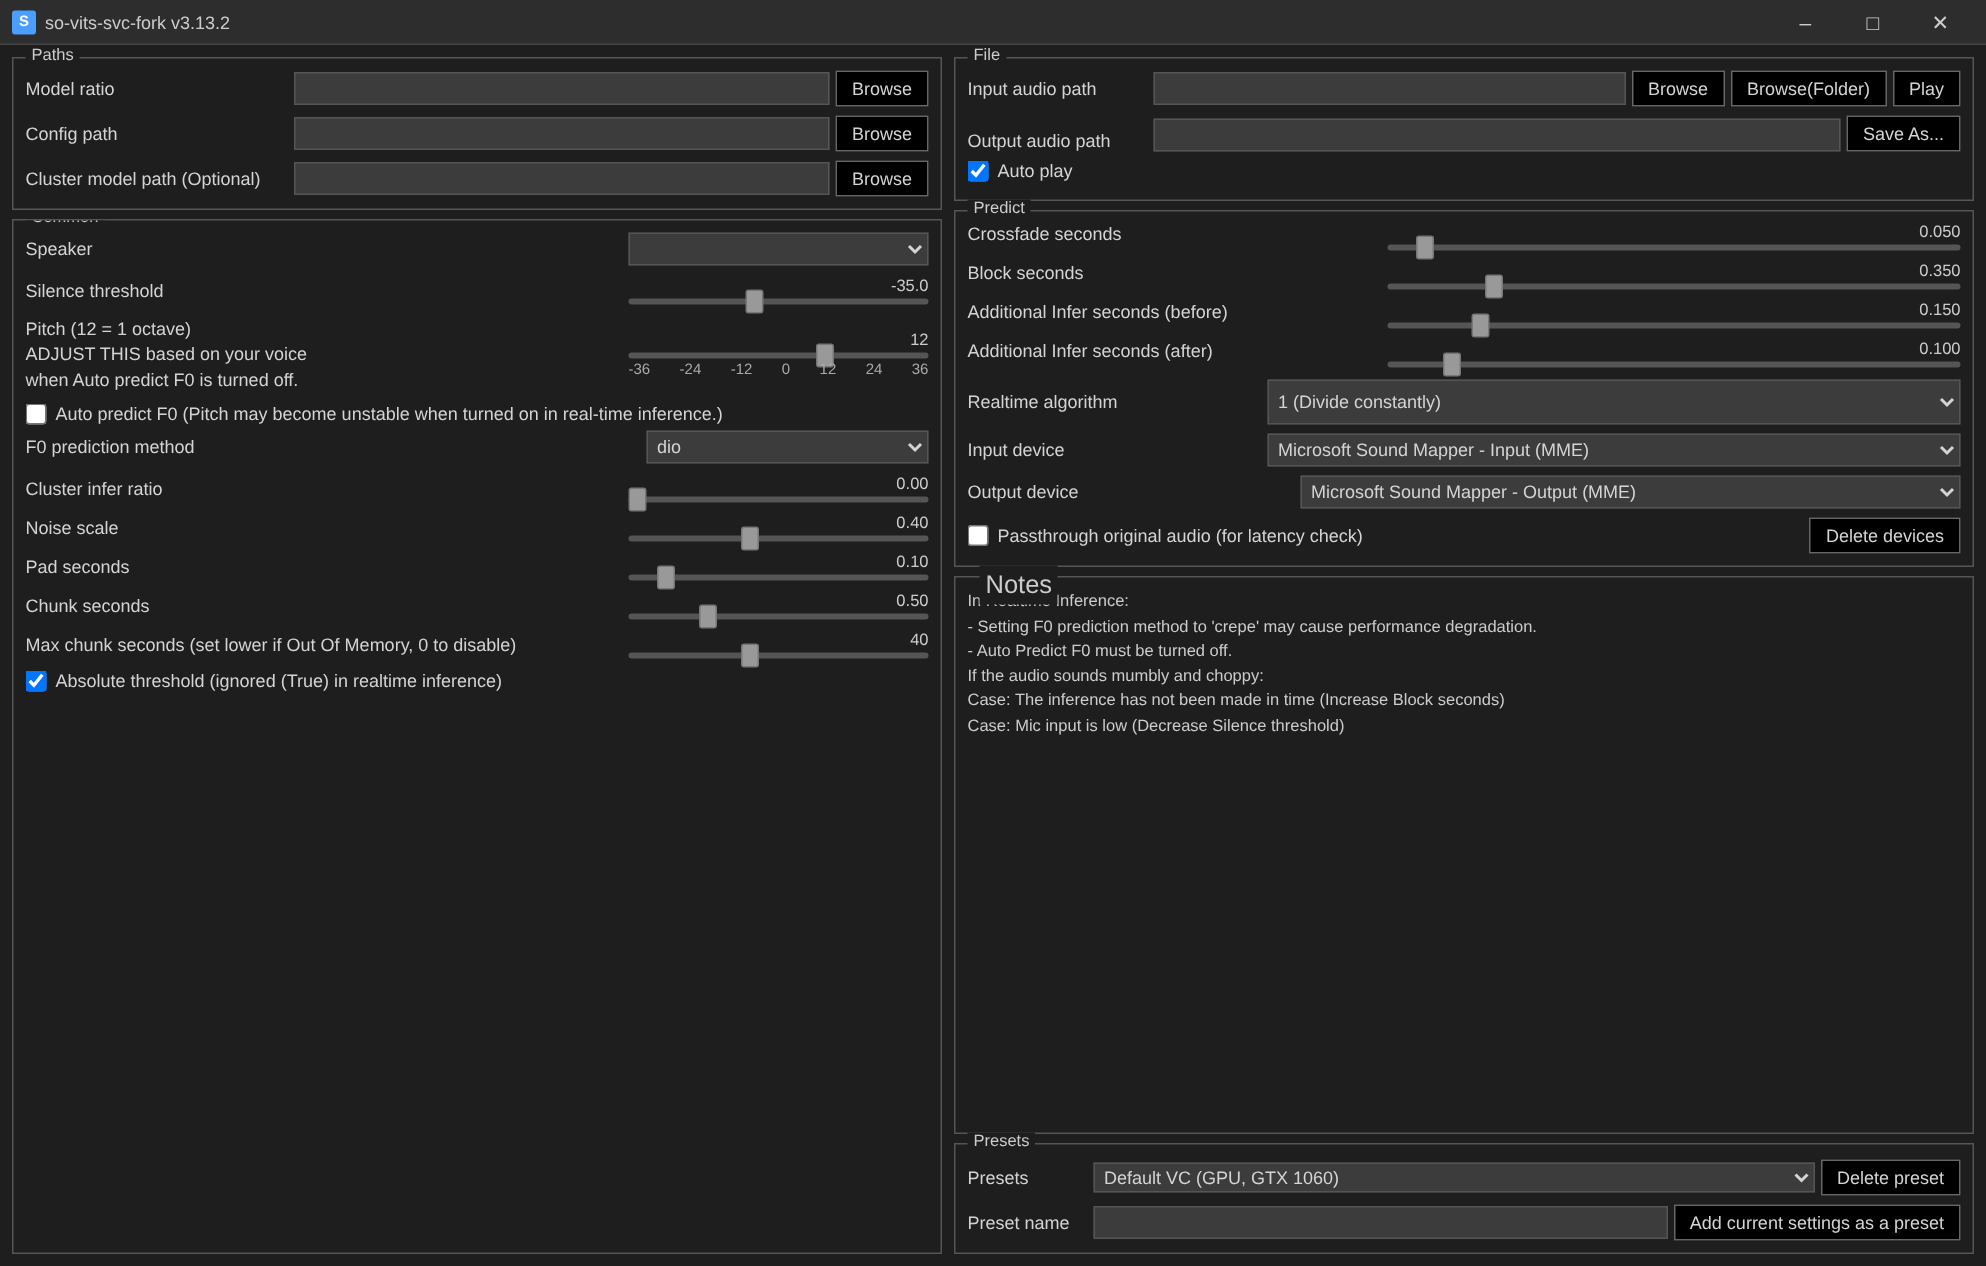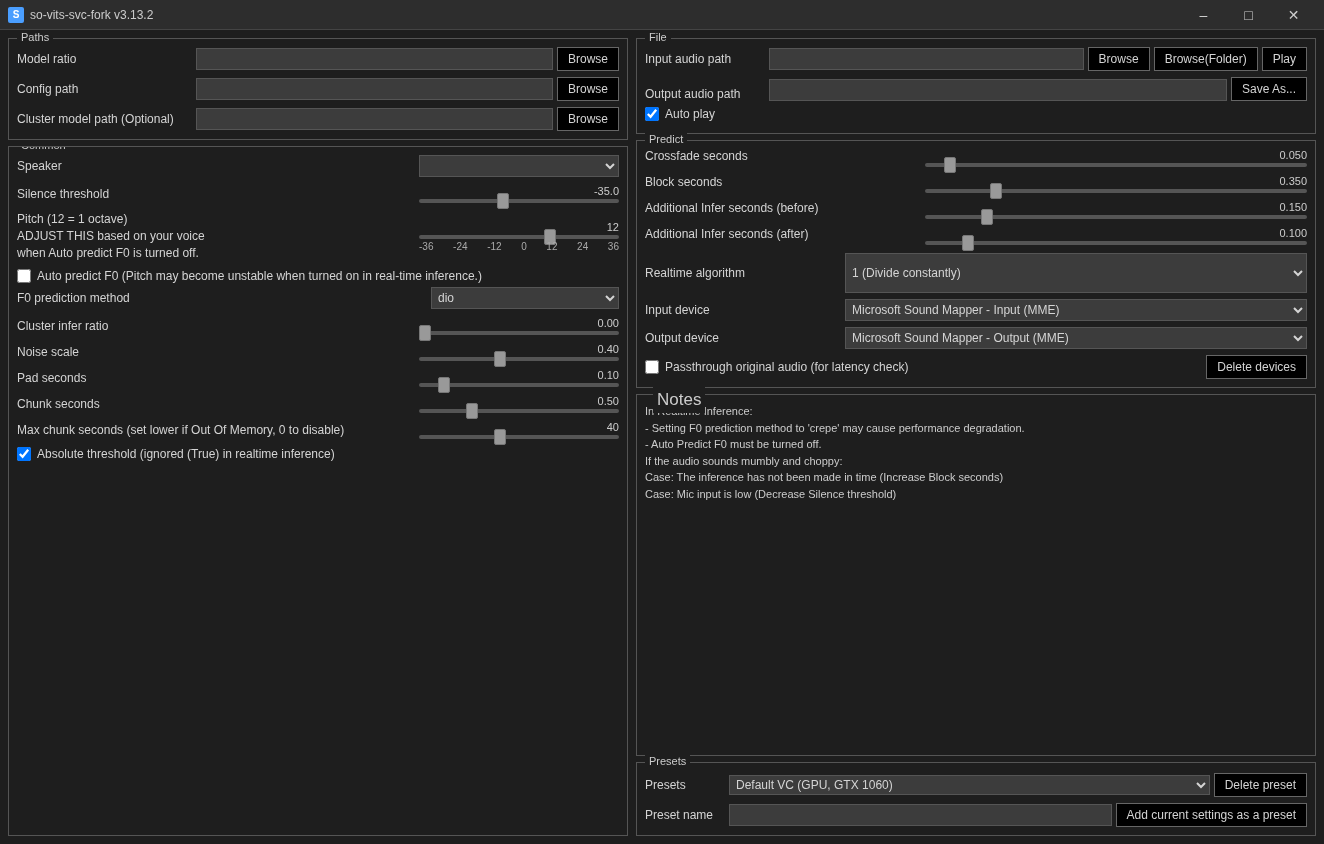--- a/index.html
+++ b/index.html
@@ -435,34 +435,34 @@
       <div class="rt-row">
         <span class="rt-label">Additional Infer seconds (after)</span>
         <div class="rt-slider-container">
           <span class="slider-value">0.100</span>
           <input type="range" style="width: 100%;" min="0" max="100" value="10">
         </div>
       </div>
 
       <div style="display:flex; align-items:center; margin-bottom:6px;">
         <span style="min-width:200px; font-size:12px;">Realtime algorithm</span>
-        <select style="flex:1; background:#3c3c3c; border:1px solid #555; color:#d4d4d4; height:40px;">
+        <select style="flex:1; background:#3c3c3c; border:1px solid #555; color:#d4d4d4; height:30px;">
           <option>1 (Divide constantly)</option>
           <option>2 (Recursive)</option>
         </select>
       </div>
 
       <div style="display:flex; align-items:center; margin-bottom:6px;">
         <span style="min-width:200px; font-size:12px;">Input device</span>
         <select style="flex:1; background:#3c3c3c; border:1px solid #555; color:#d4d4d4; height:22px;">
           <option>Microsoft Sound Mapper - Input (MME)</option>
         </select>
       </div>
 
-      <div style="display:flex; align-items:center; margin-bottom:6px;">
+      <div style="display:flex; align-items:center; margin-bottom:6px;gap:22px;">
         <span style="min-width:200px; font-size:12px;">Output device</span>
         <select style="flex:1; background:#3c3c3c; border:1px solid #555; color:#d4d4d4; height:22px;">
           <option>Microsoft Sound Mapper - Output (MME)</option>
         </select>
       </div>
 
       <div style="display:flex; align-items:center; gap:6px;">
         <input type="checkbox" id="passthrough" style="">
         <label for="passthrough" style="flex:1; font-size:12px;">Passthrough original audio (for latency check)</label>
         <button>Delete devices</button>

